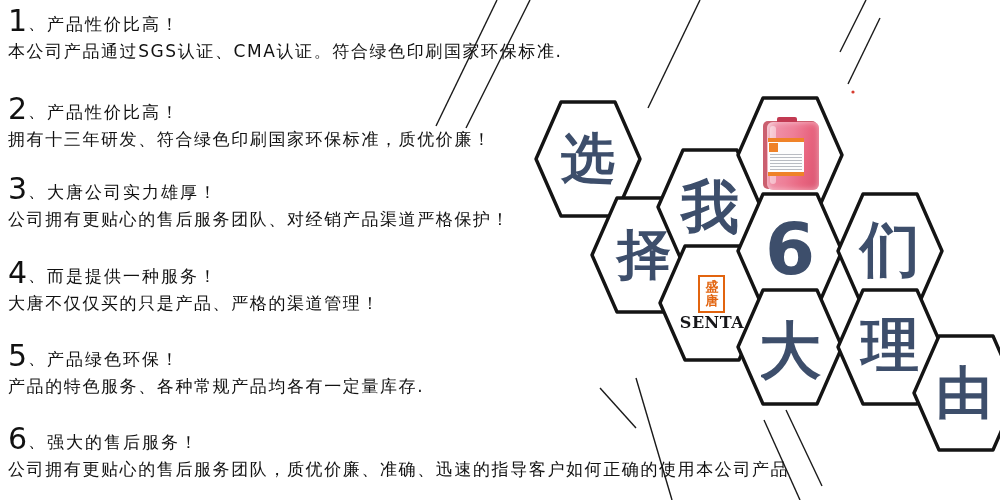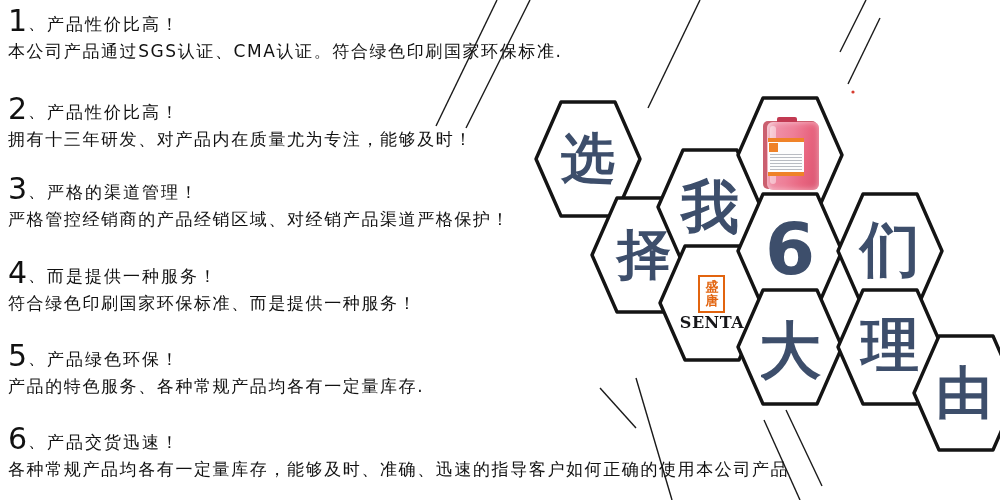--- a/index.html
+++ b/index.html
@@ -225,54 +225,54 @@
       </div>
       <div class="r-body">本公司产品通过SGS认证、CMA认证。符合绿色印刷国家环保标准.</div>
     </div>
 
     <div class="reason" style="top:94px;">
       <div class="r-head">
         <span class="r-num">2</span>
         <span class="r-dun">、</span>
         <span class="r-title">产品性价比高！</span>
       </div>
-      <div class="r-body">拥有十三年研发、对产品内在质量尤为专注，能够及时！</div>
+      <div class="r-body">拥有十三年研发、符合绿色印刷国家环保标准，质优价廉！</div>
     </div>
 
     <div class="reason" style="top:174px;">
       <div class="r-head">
         <span class="r-num">3</span>
         <span class="r-dun">、</span>
-        <span class="r-title">严格的渠道管理！</span>
-      </div>
-      <div class="r-body">严格管控经销商的产品经销区域、对经销产品渠道严格保护！</div>
+        <span class="r-title">大唐公司实力雄厚！</span>
+      </div>
+      <div class="r-body">公司拥有更贴心的售后服务团队、对经销产品渠道严格保护！</div>
     </div>
 
     <div class="reason" style="top:258px;">
       <div class="r-head">
         <span class="r-num">4</span>
         <span class="r-dun">、</span>
         <span class="r-title">而是提供一种服务！</span>
       </div>
-      <div class="r-body">符合绿色印刷国家环保标准、而是提供一种服务！</div>
+      <div class="r-body">大唐不仅仅买的只是产品、严格的渠道管理！</div>
     </div>
 
     <div class="reason" style="top:341px;">
       <div class="r-head">
         <span class="r-num">5</span>
         <span class="r-dun">、</span>
         <span class="r-title">产品绿色环保！</span>
       </div>
       <div class="r-body">产品的特色服务、各种常规产品均各有一定量库存.</div>
     </div>
 
     <div class="reason" style="top:424px;">
       <div class="r-head">
         <span class="r-num">6</span>
         <span class="r-dun">、</span>
-        <span class="r-title">产品交货迅速！</span>
-      </div>
-      <div class="r-body">各种常规产品均各有一定量库存，能够及时、准确、迅速的指导客户如何正确的使用本公司产品</div>
+        <span class="r-title">强大的售后服务！</span>
+      </div>
+      <div class="r-body">公司拥有更贴心的售后服务团队，质优价廉、准确、迅速的指导客户如何正确的使用本公司产品</div>
     </div>
 
   </div>
 
 </div>
 
 </body></html>

